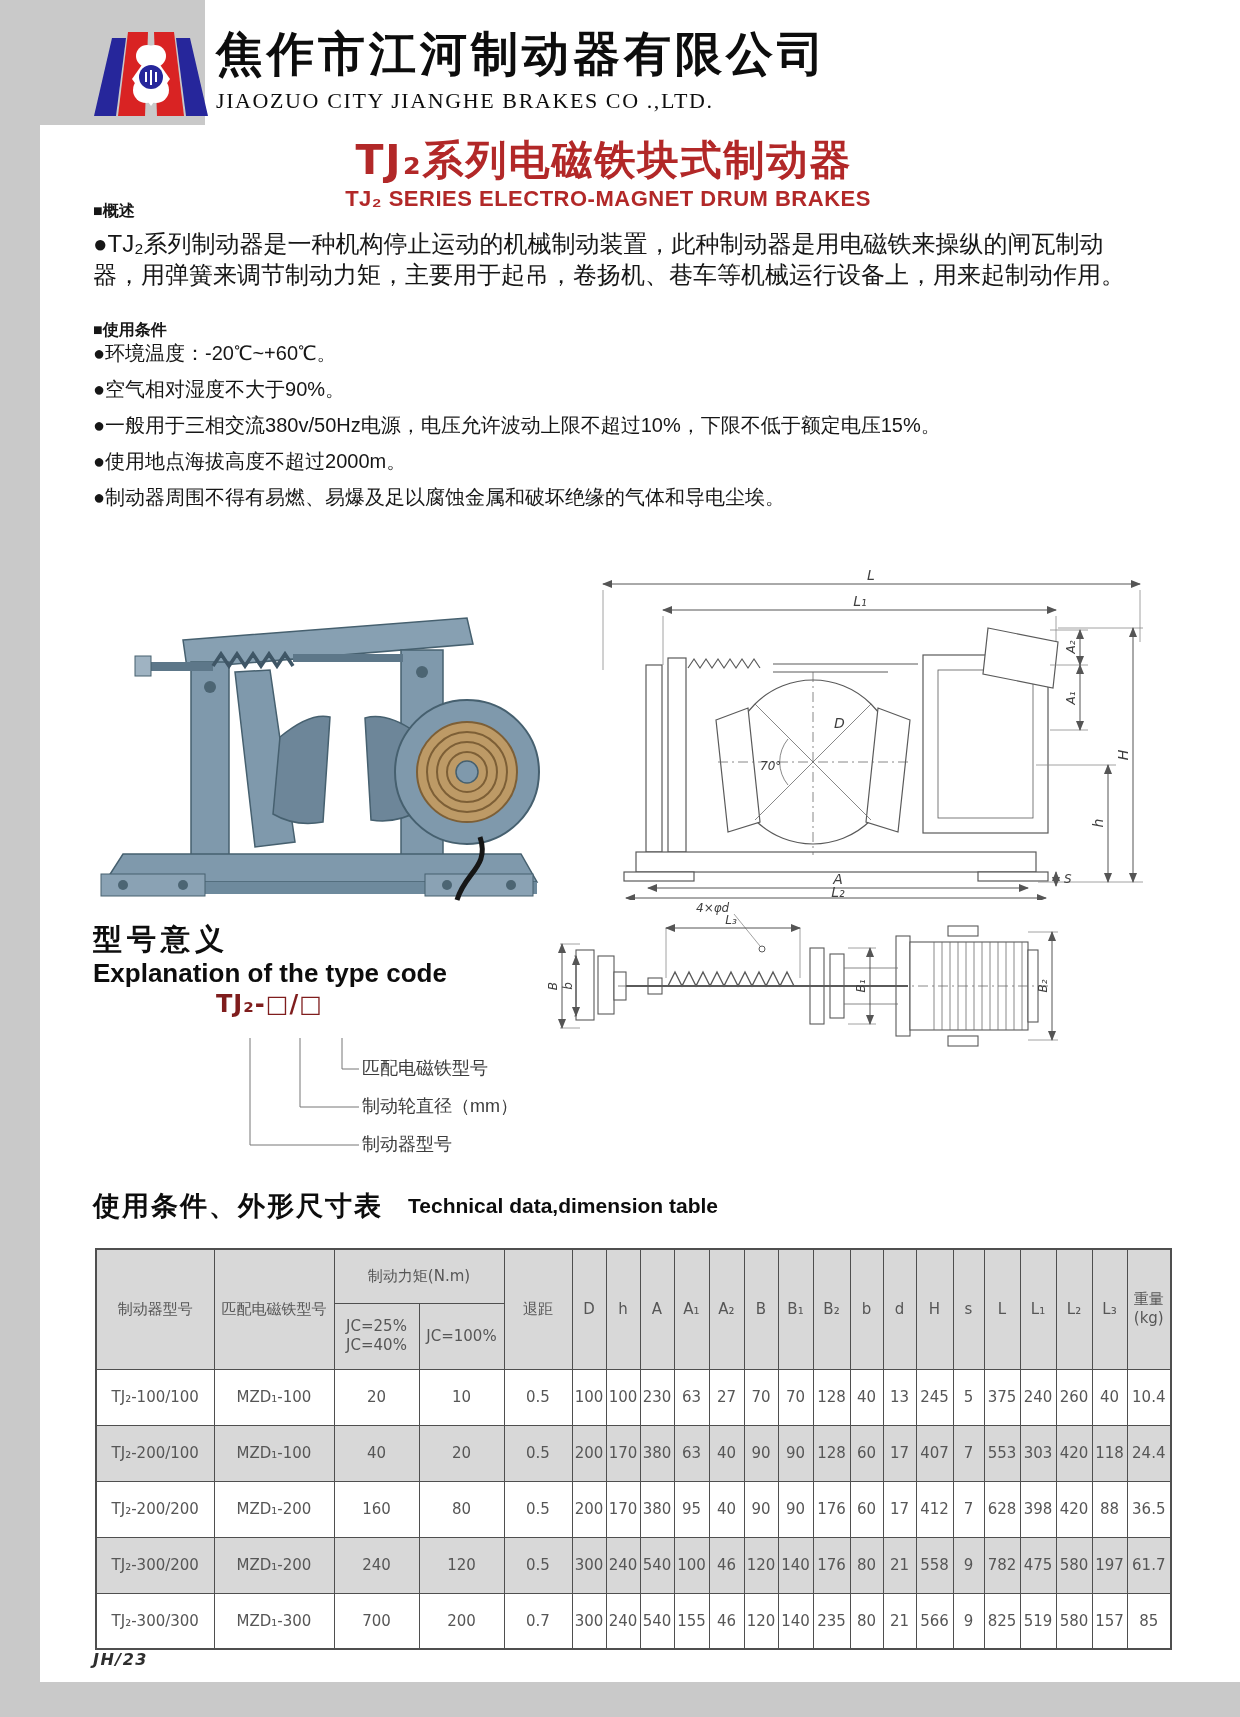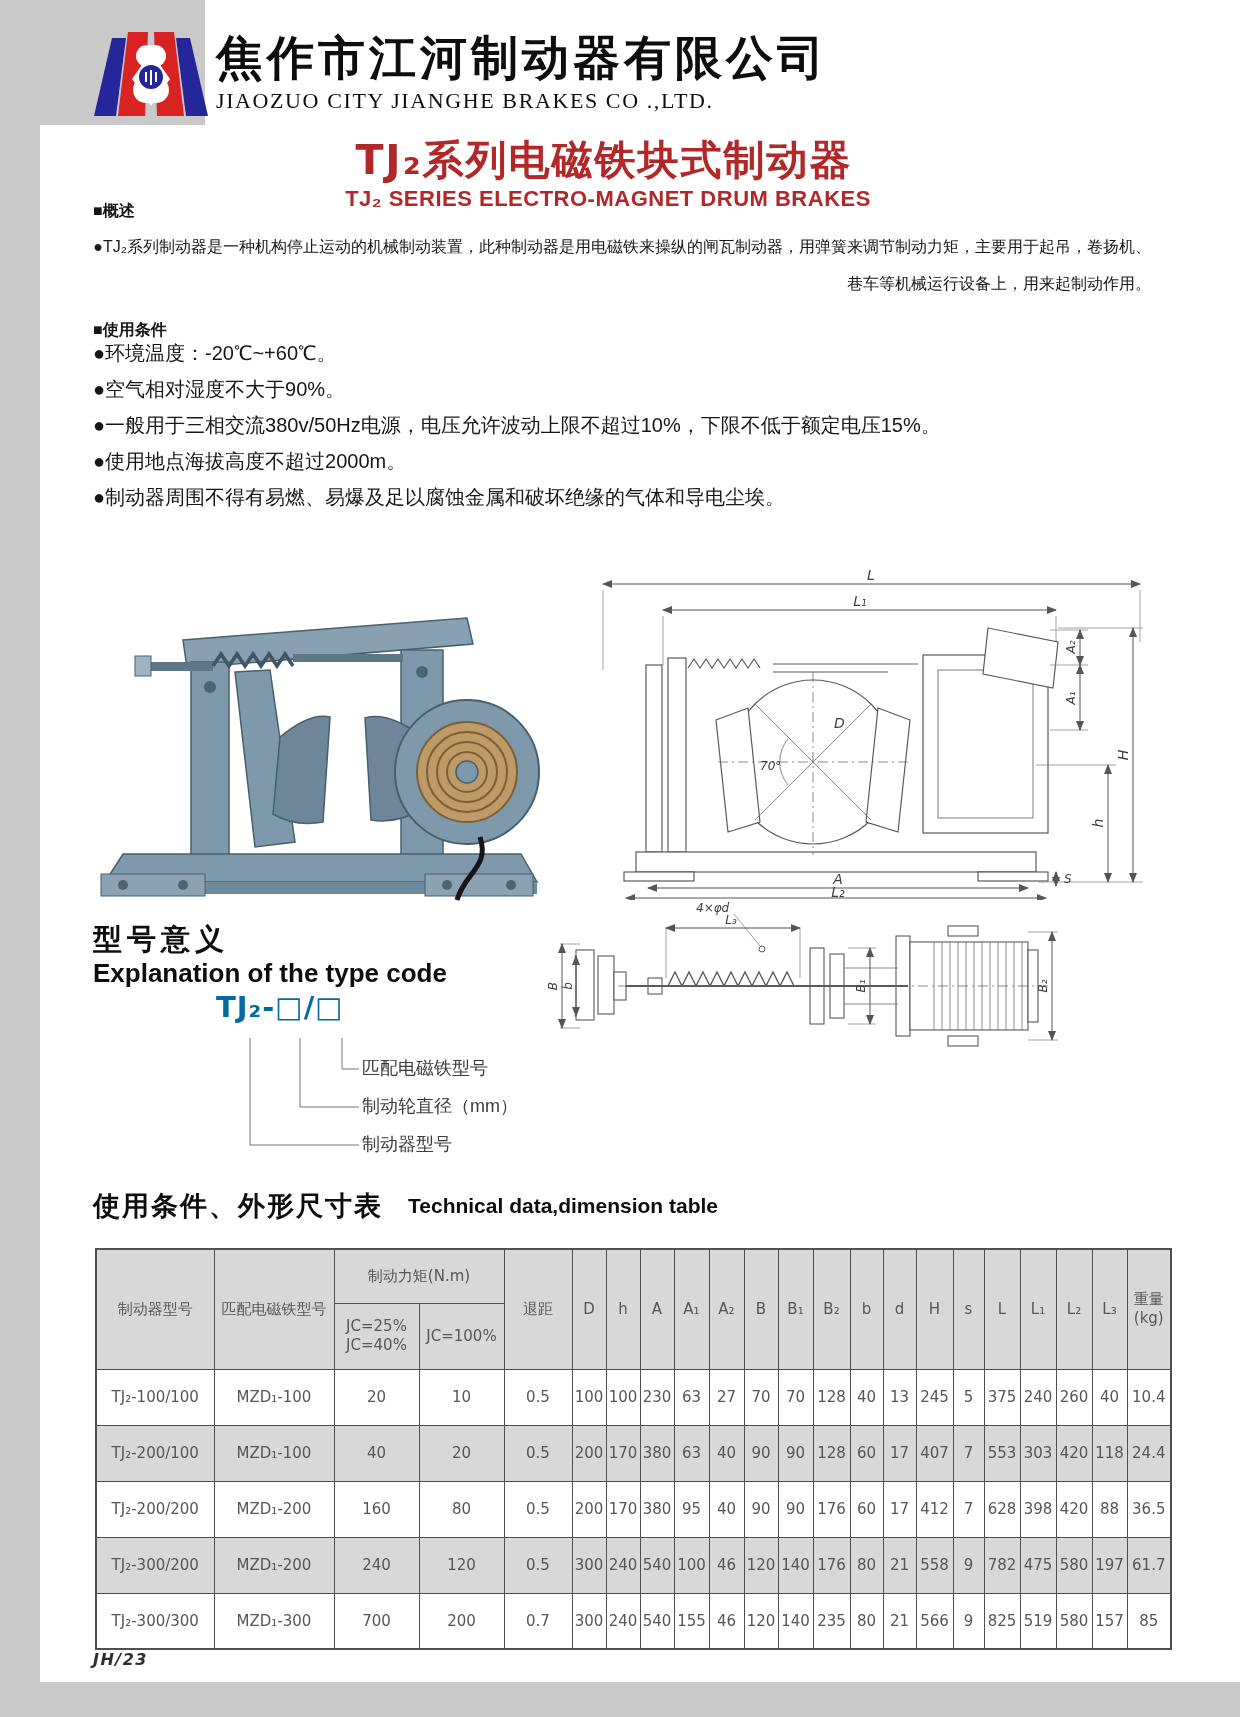--- a/index.html
+++ b/index.html
@@ -15,46 +15,46 @@
   html,body{margin:0;padding:0;}
   body{font-family:"Liberation Sans",sans-serif;background:#fff;}
   #page{position:relative;width:1240px;height:1717px;background:#fff;overflow:hidden;}
 
   .bg-left{position:absolute;left:0;top:0;width:40px;height:1717px;background:var(--gray-band);}
   .bg-topleft{position:absolute;left:0;top:0;width:205px;height:125px;background:var(--gray-band);}
   .bg-bottom{position:absolute;left:0;top:1682px;width:1240px;height:35px;background:var(--gray-band);}
 
   .logo{position:absolute;left:92px;top:24px;width:118px;height:98px;}
   .company{position:absolute;left:216px;top:30px;white-space:nowrap;}
-  .company-cn{font-family:Liberation Serif, serif;font-weight:700;font-size:47px;letter-spacing:4px;color:#0d0d0d;line-height:56px;}
+  .company-cn{font-family:Liberation Mono, monospace;font-weight:700;font-size:47px;letter-spacing:4px;color:#0d0d0d;line-height:56px;}
   .company-en{font-family:"Liberation Serif",serif;font-size:22px;letter-spacing:1.6px;color:#0d0d0d;margin-top:2px;}
 
   .title{position:absolute;left:24px;top:138px;width:1160px;text-align:center;color:var(--red);}
   .title-cn{font-family:"DejaVu Sans",sans-serif;font-size:41px;font-weight:700;letter-spacing:2px;line-height:44px;}
   .title-en{font-size:22px;font-weight:700;letter-spacing:.5px;margin-top:4px;padding-left:8px;}
 
   .sec-h{position:absolute;left:93px;font-size:16px;font-weight:600;color:var(--ink);}
   .overview-h{top:201px;}
-  .overview-text{position:absolute;left:93px;top:228px;width:1058px;font-size:16px;line-height:37px;color:var(--ink);text-align:right;}
+  .overview-text{position:absolute;left:93px;top:228px;width:1058px;font-size:24px;line-height:31px;color:var(--ink);}
   .cond-h{top:320px;}
   .cond-list{position:absolute;left:93px;top:342px;width:1060px;margin:0;padding:0;list-style:none;font-size:20px;color:var(--ink);}
   .cond-list li{line-height:23px;margin-bottom:13px;}
 
   .photo{position:absolute;left:95px;top:522px;width:470px;height:385px;}
 
   .dim-head{position:absolute;left:672px;top:522px;display:flex;gap:72px;align-items:baseline;color:#0d0d0d;}
   .dim-head-cn{font-size:27px;font-weight:700;letter-spacing:4px;}
   .dim-head-en{font-size:21px;font-weight:700;letter-spacing:.5px;}
 
   .front-svg{position:absolute;left:588px;top:570px;width:570px;height:330px;}
   .side-svg{position:absolute;left:548px;top:898px;width:515px;height:175px;}
 
   .type-h-cn{position:absolute;left:93px;top:920px;font-size:29px;font-weight:700;letter-spacing:5px;color:#0d0d0d;}
   .type-h-en{position:absolute;left:93px;top:958px;font-size:26px;font-weight:700;color:#0d0d0d;}
-  .type-code{position:absolute;left:216px;top:990px;font-family:"DejaVu Sans",sans-serif;font-size:29px;font-weight:700;color:#0369a1;letter-spacing:1px;text-align:right;}
+  .type-code{position:absolute;left:216px;top:990px;font-family:"DejaVu Sans",sans-serif;font-size:24px;font-weight:700;color:#7f1d1d;letter-spacing:1px;text-align:right;}
   .leader-svg{position:absolute;left:235px;top:1038px;width:130px;height:115px;}
   .type-label{position:absolute;left:362px;font-size:18px;color:#3c3c3c;white-space:nowrap;}
   .tl-0{top:1056px;} .tl-1{top:1094px;} .tl-2{top:1132px;}
 
   .tbl-h-cn{position:absolute;left:93px;top:1188px;font-size:27px;font-weight:700;letter-spacing:2px;color:#0d0d0d;}
   .tbl-h-en{position:absolute;left:408px;top:1194px;font-size:21px;font-weight:700;color:#0d0d0d;}
 
   .table-wrap{position:absolute;left:95px;top:1248px;}
   table.spec{border-collapse:collapse;table-layout:fixed;width:1075px;font-size:15px;color:var(--tbl-text);text-align:center;border:2px solid var(--tbl-line);font-family:"DejaVu Sans",sans-serif;}
   table.spec th,table.spec td{border:1px solid var(--tbl-line);padding:0 1px;font-weight:400;}

